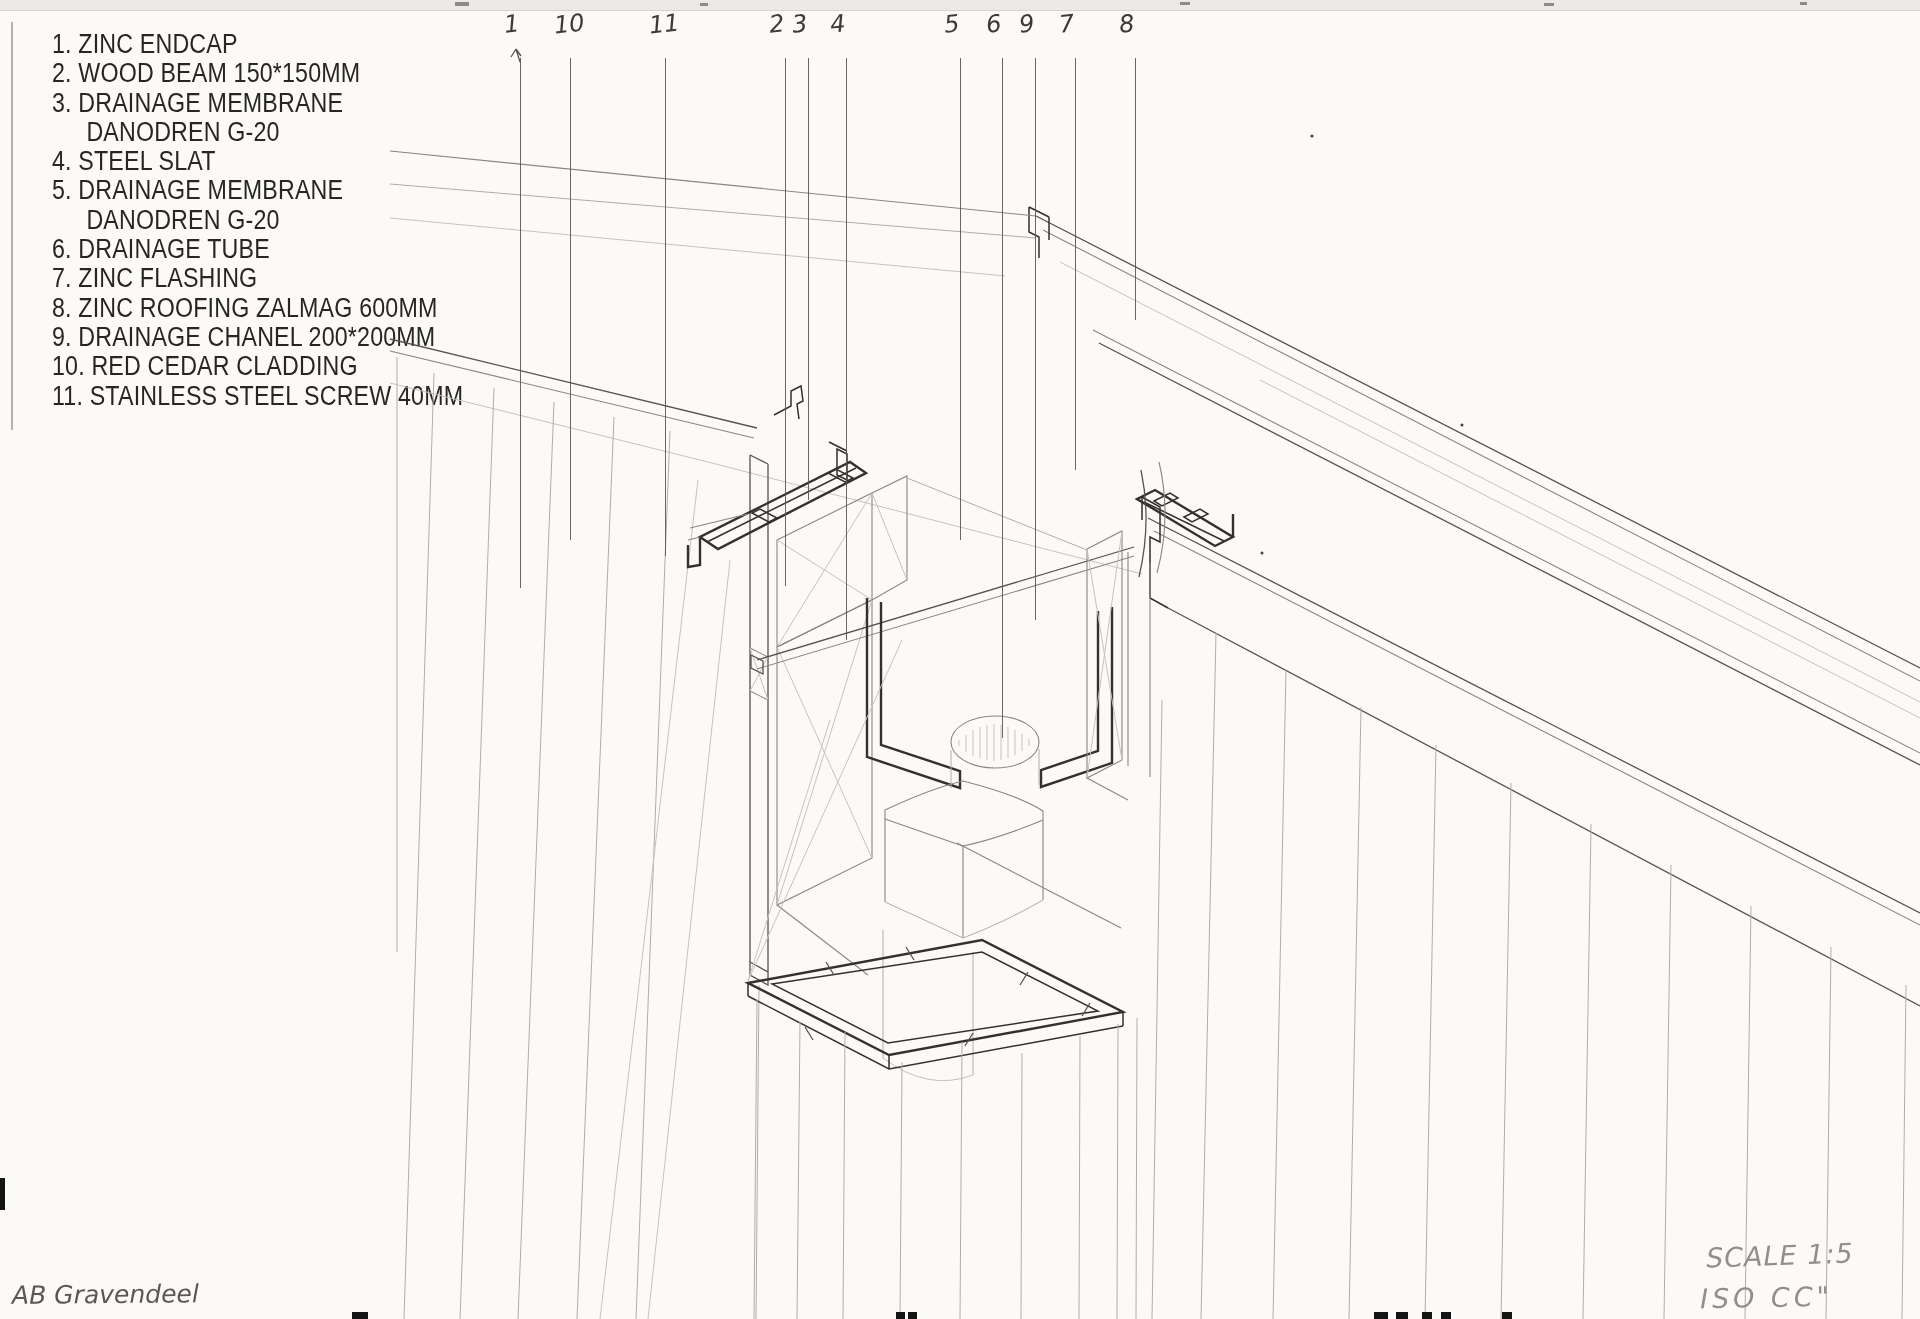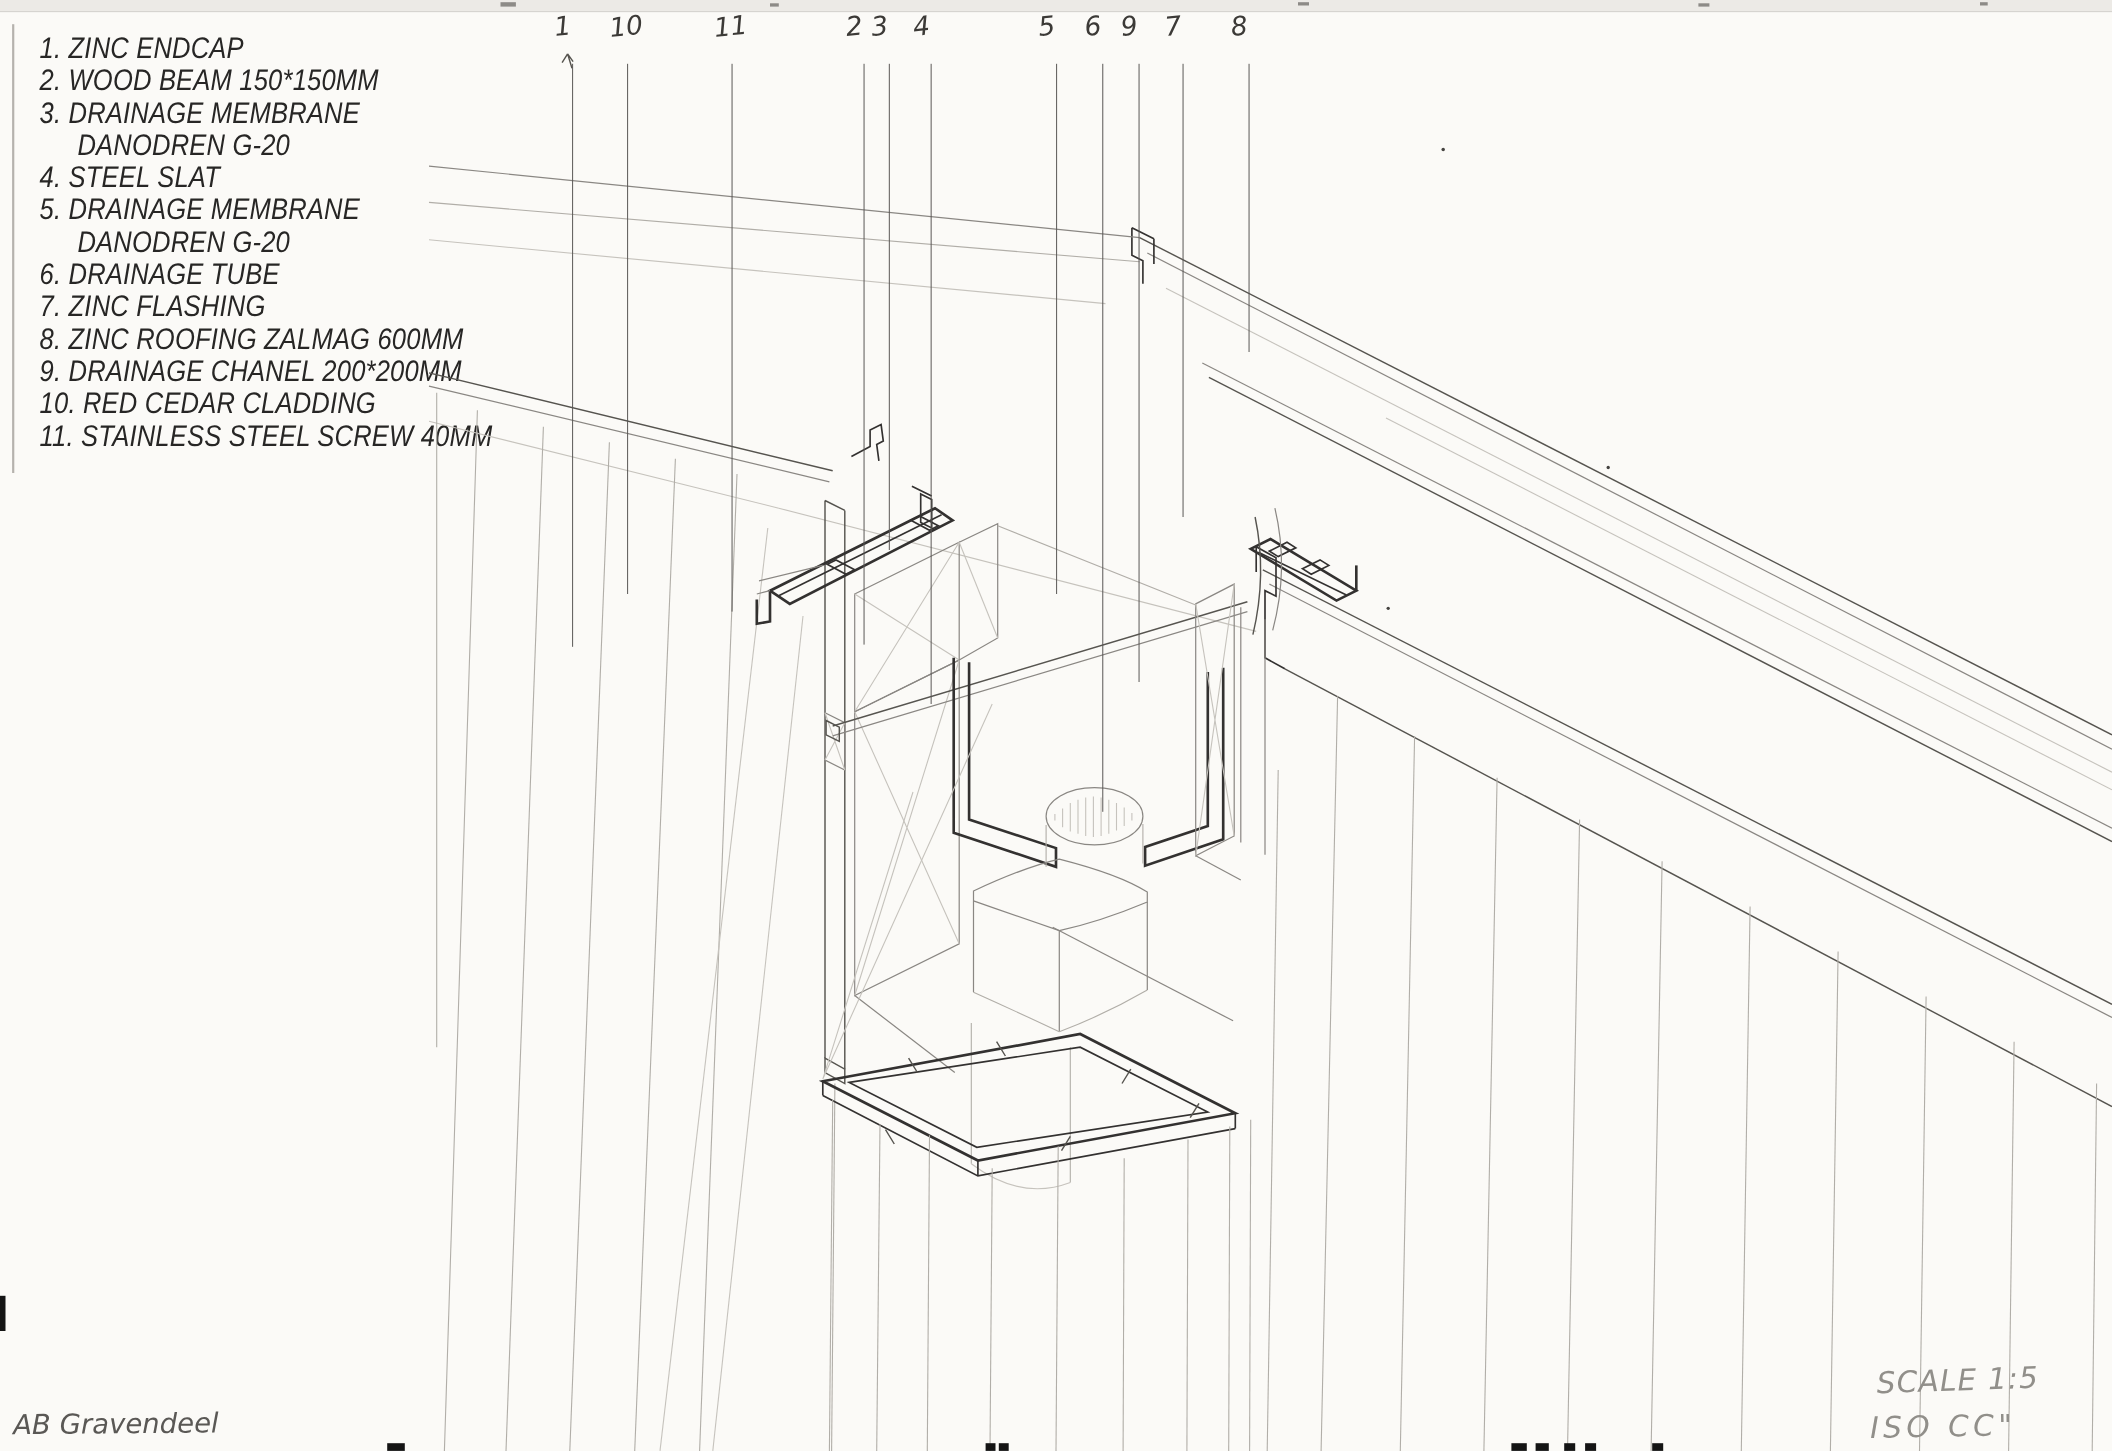--- a/index.html
+++ b/index.html
@@ -8,23 +8,22 @@
     background:#fbfaf7;
     font-family:"Liberation Sans", sans-serif;
     position:relative;overflow:hidden;
   }
   
   .top-edge{position:absolute;top:0;left:0;width:1920px;height:10px;background:#eceae6;border-bottom:1px solid #d6d4d0;}
   .edge-dash{position:absolute;background:#5a5855;opacity:.65;}
   .black-mark{position:absolute;background:#141414;}
   
   .legend{
-    position:absolute;left:36px;top:30px;width:400px;
+    position:absolute;left:52px;top:30px;width:400px;
     color:#272625;
-    font-style:italic;
   }
   .legend-border{position:absolute;left:11px;top:22px;width:2px;height:408px;background:#b5b2ad;}
   .legend-line{
     font-size:27px;line-height:29.3px;font-weight:400;letter-spacing:.2px;
     transform:scaleX(.86);transform-origin:left center;white-space:nowrap;
     color:#272625;
   }
   .legend-line.indent{padding-left:40px;}
   
   .callout{position:absolute;top:0;width:0;height:0;}

